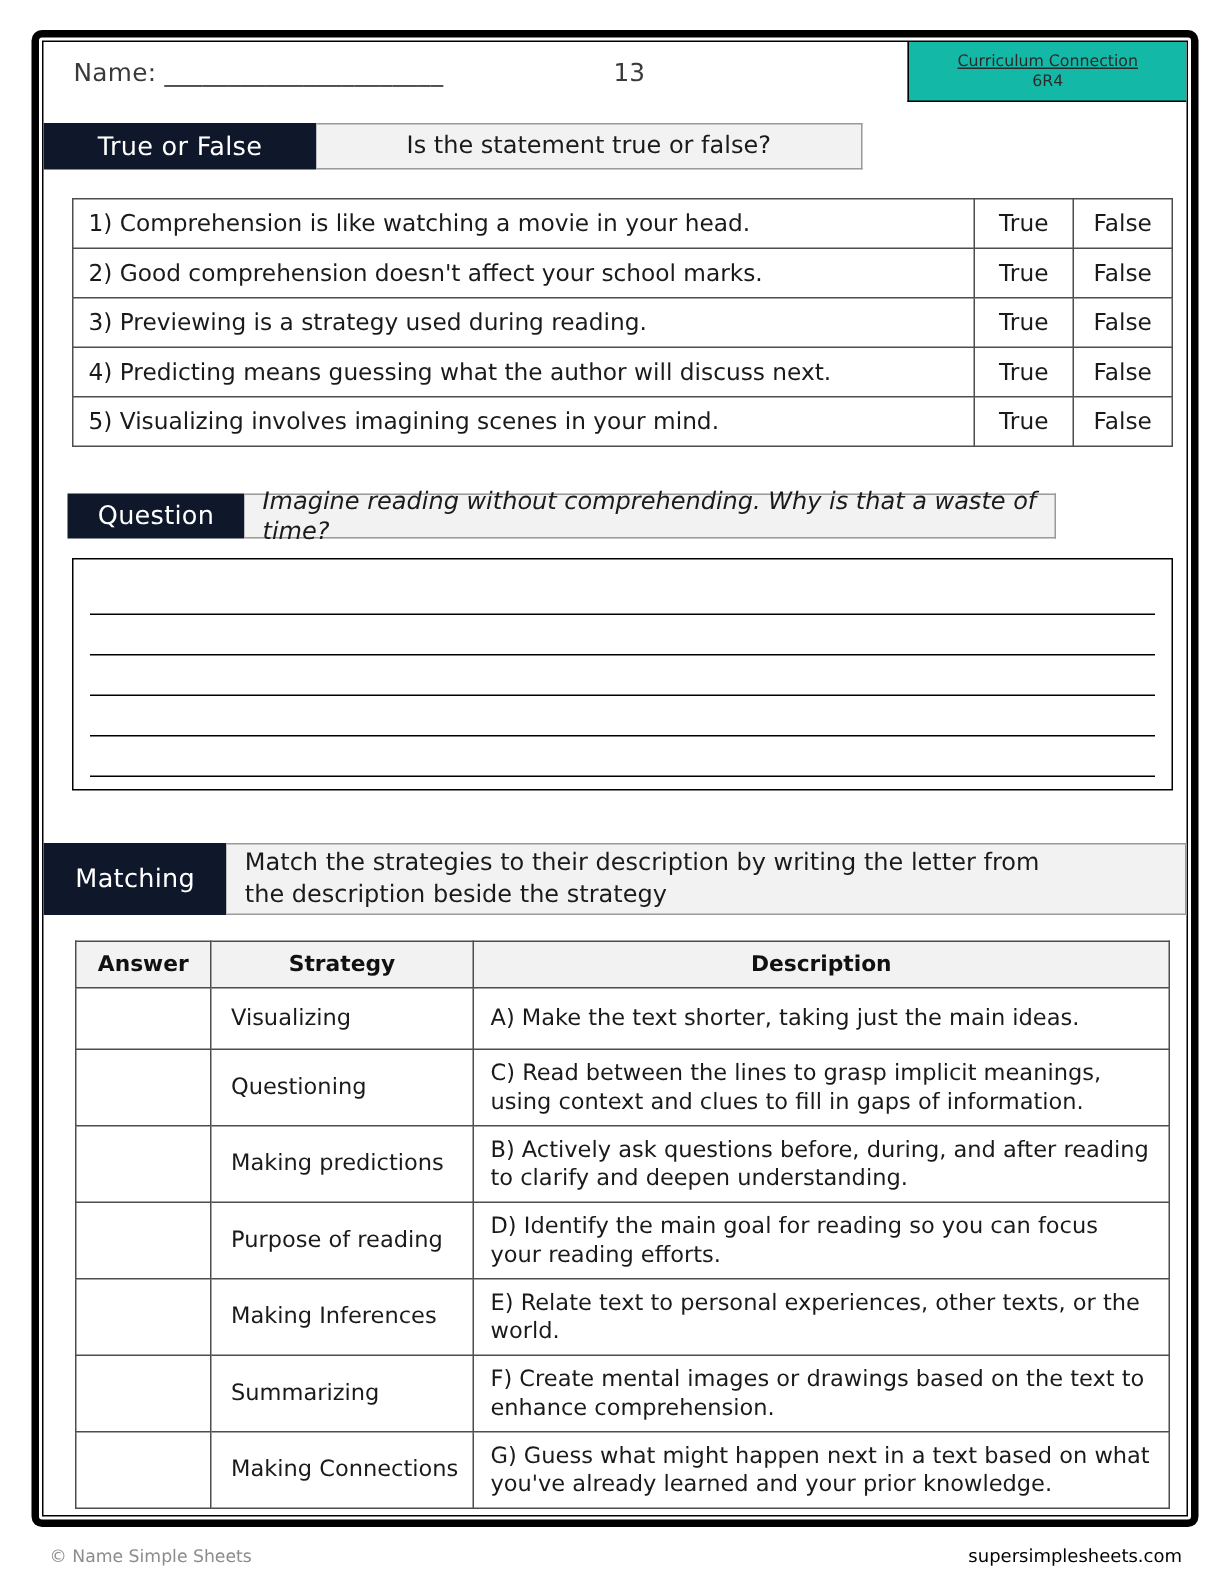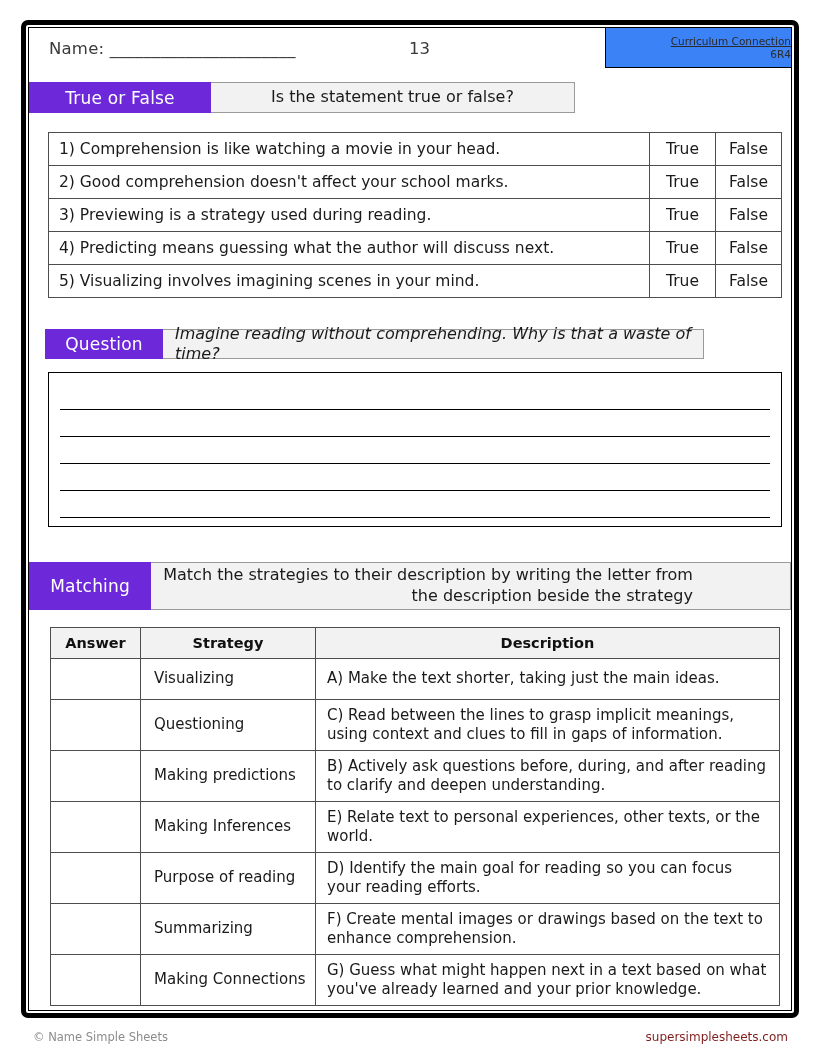--- a/index.html
+++ b/index.html
@@ -61,49 +61,49 @@
     top: 11px;
     font-size: 16.5px;
     color: #3a3a3a;
   }
   .curriculum-box {
     position: absolute;
     right: 0px;
     top: 0px;
     width: 186px;
     height: 40px;
-    background: #3b82f6;
+    background: #14b8a6;
     border: 1.4px solid #000;
     border-top: none;
     border-right: none;
     box-sizing: border-box;
     display: flex;
     flex-direction: column;
-    align-items: flex-end;
+    align-items: center;
     justify-content: center;
     line-height: 1.22;
   }
   .curriculum-title {
     font-size: 10.5px;
     color: #2b2b2b;
     text-decoration: underline;
   }
   .curriculum-code {
     font-size: 10.5px;
     color: #2b2b2b;
   }
 
   
   .section-bar {
     display: flex;
     align-items: stretch;
     margin: 0;
   }
   .section-bar .tag {
-    background: #6d28d9;
+    background: #0f172a;
     color: #fff;
     display: flex;
     align-items: center;
     justify-content: center;
     font-size: 17px;
     letter-spacing: .2px;
     box-sizing: border-box;
   }
   .section-bar .prompt {
     background: #f2f2f2;
@@ -124,21 +124,21 @@
   #tf-bar .prompt { width: 364px; height: 31px; justify-content: center; }
 
   
   #q-bar { margin-top: 31px; }
   #q-bar .tag { width: 118px; height: 30px; margin-left: 16px; }
   #q-bar .prompt { width: 541px; height: 30px; font-style: italic; }
 
   
   #m-bar { margin-top: 35px; }
   #m-bar .tag { width: 135px; height: 48px; }
-  #m-bar .prompt { width: 704px; height: 48px; text-align: right; }
+  #m-bar .prompt { width: 704px; height: 48px; }
   #m-bar .prompt .two-line { line-height: 1.3; }
 
   
   .tf-table {
     margin: 19px 0 0 19px;
     width: 734px;
     border-collapse: collapse;
     table-layout: fixed;
   }
   .tf-table td {
@@ -218,21 +218,21 @@
     left: 33px;
     top: 0;
     font-size: 11.5px;
     color: #8c8c8c;
   }
   .footer-right {
     position: absolute;
     right: 32px;
     top: 0;
     font-size: 12px;
-    color: #7f1d1d;
+    color: #000000;
   }
 </style>
 </head>
 <body>
 
 <div id="page-frame">
   <div id="page-inner">
 
     <div class="header-row">
       <div class="name-line">Name: ______________________</div>
@@ -325,27 +325,27 @@
             <td class="strategy">Questioning</td>
             <td class="desc">C) Read between the lines to grasp implicit meanings, using context and clues to fill in gaps of information.</td>
           </tr>
           <tr class="r2">
             <td class="answer"></td>
             <td class="strategy">Making predictions</td>
             <td class="desc">B) Actively ask questions before, during, and after reading to clarify and deepen understanding.</td>
           </tr>
           <tr class="r2">
             <td class="answer"></td>
+            <td class="strategy">Purpose of reading</td>
+            <td class="desc">D) Identify the main goal for reading so you can focus your reading efforts.</td>
+          </tr>
+          <tr class="r2">
+            <td class="answer"></td>
             <td class="strategy">Making Inferences</td>
             <td class="desc">E) Relate text to personal experiences, other texts, or the world.</td>
-          </tr>
-          <tr class="r2">
-            <td class="answer"></td>
-            <td class="strategy">Purpose of reading</td>
-            <td class="desc">D) Identify the main goal for reading so you can focus your reading efforts.</td>
           </tr>
           <tr class="r2">
             <td class="answer"></td>
             <td class="strategy">Summarizing</td>
             <td class="desc">F) Create mental images or drawings based on the text to enhance comprehension.</td>
           </tr>
           <tr class="r2">
             <td class="answer"></td>
             <td class="strategy">Making Connections</td>
             <td class="desc">G) Guess what might happen next in a text based on what you've already learned and your prior knowledge.</td>

